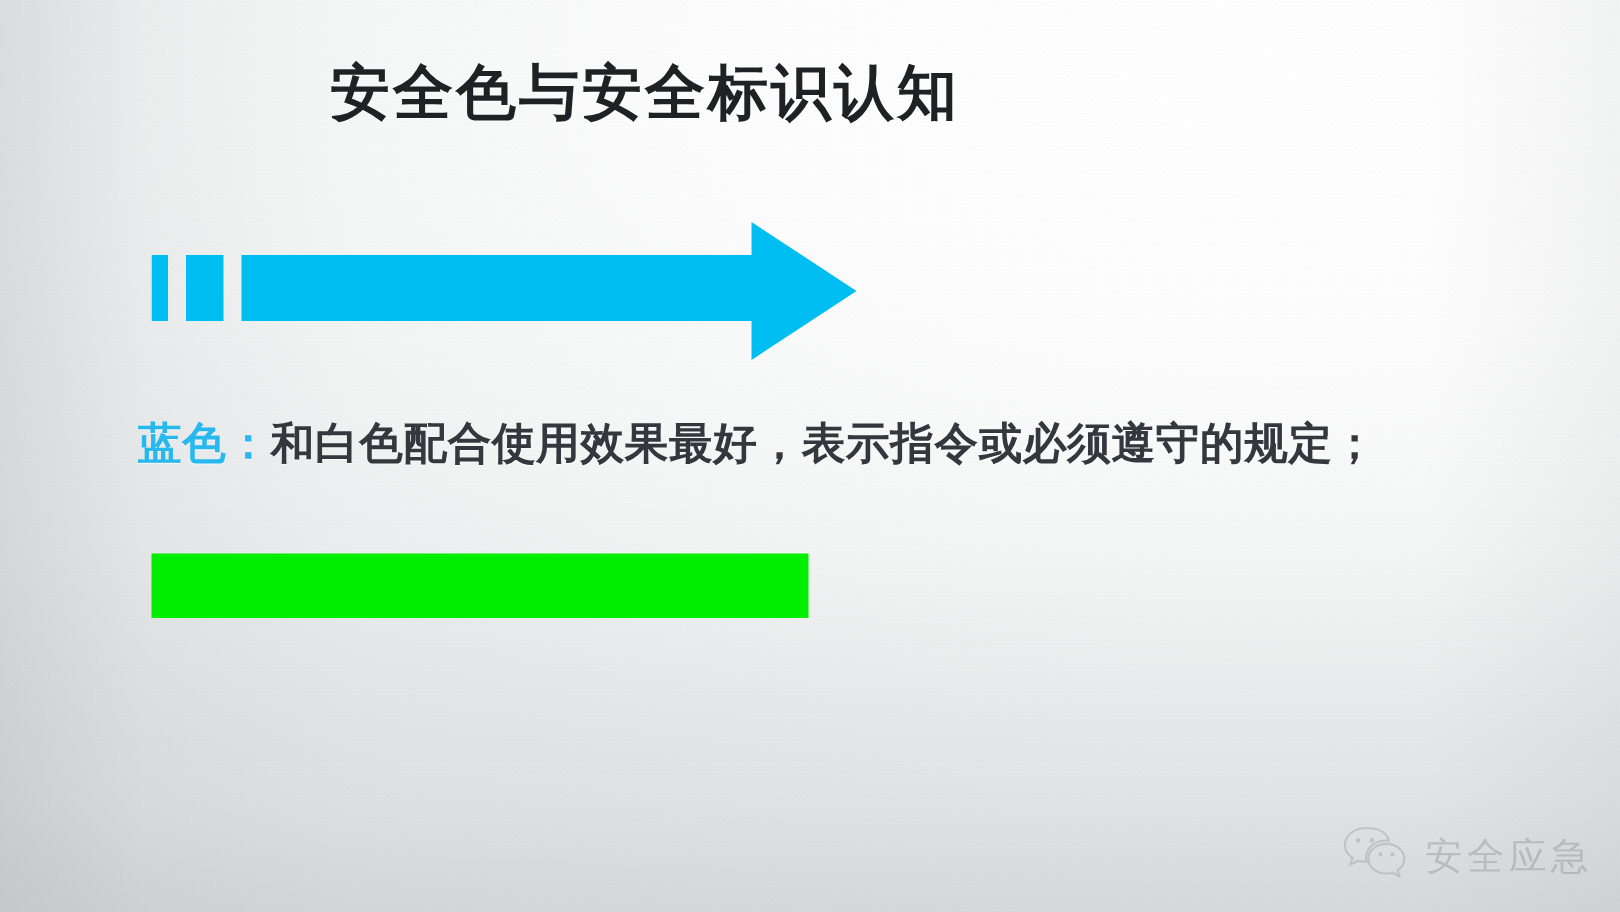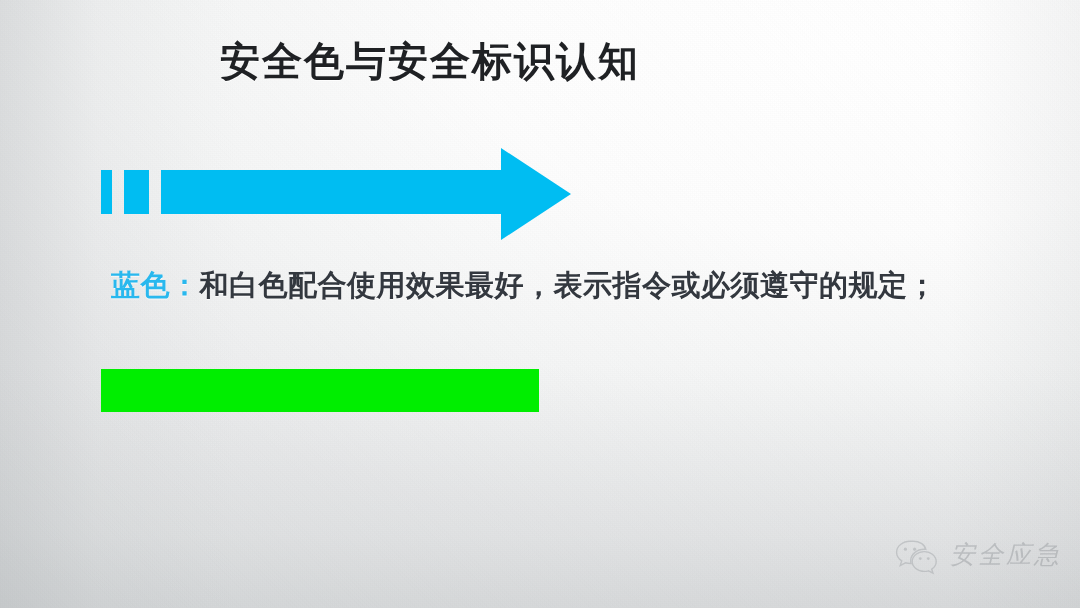--- a/index.html
+++ b/index.html
@@ -88,33 +88,32 @@
     position: absolute;
     left: 92px;
     font-size: 29px;
     font-weight: bold;
     color: #33383f;
     letter-spacing: 0.5px;
     white-space: nowrap;
     text-shadow: 0 1px 0 rgba(255,255,255,0.7);
   }
   .caption .kw { margin-right: 0px; }
-  .caption-blue  { top: 266px; margin-left: 19px; }
+  .caption-blue  { top: 276px; }
   .caption-green { top: 459px; }
 
   
   .watermark {
     position: absolute;
     right: 18px;
-    bottom: 32px;
+    bottom: 21px;
     display: flex;
-    align-items: flex-start;
+    align-items: flex-end;
     gap: 10px;
     opacity: 0.42;
-    font-style: italic;
   }
   .watermark .wechat-icon { width: 46px; height: 38px; display: block; }
   .watermark .wm-text {
     font-size: 25px;
     color: #8e9296;
     letter-spacing: 3px;
     white-space: nowrap;
     font-weight: normal;
   }
 </style>

